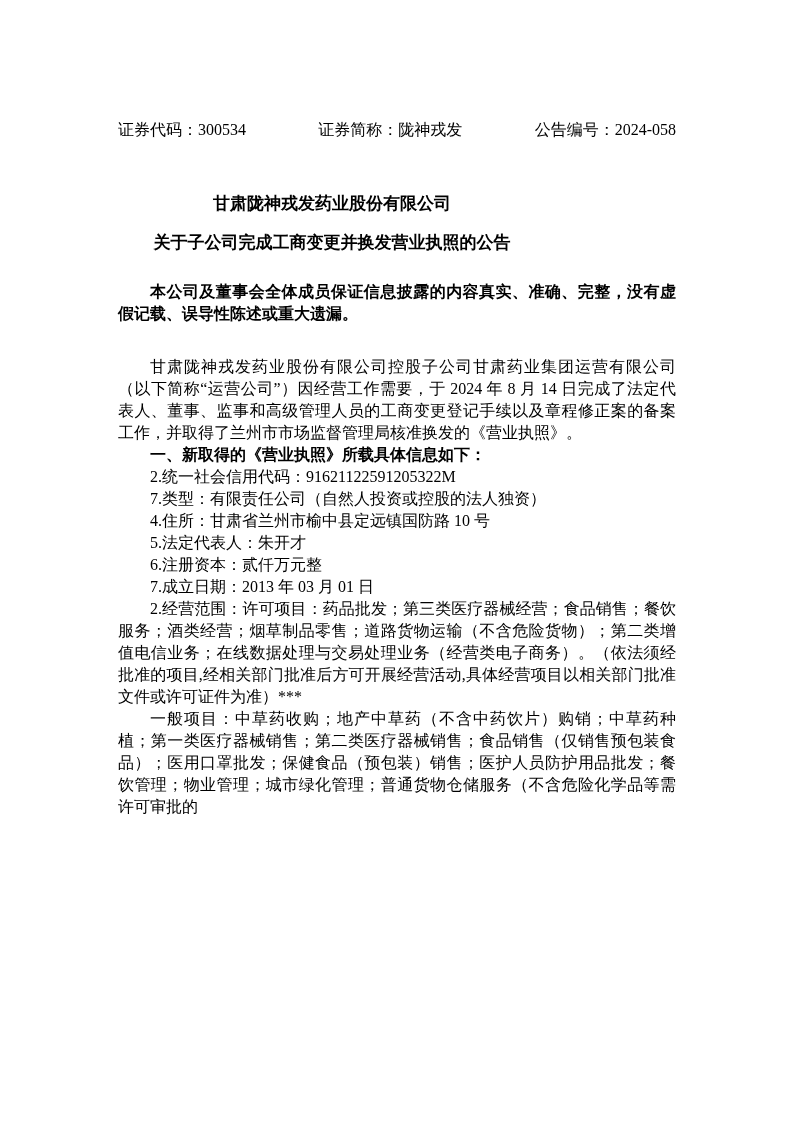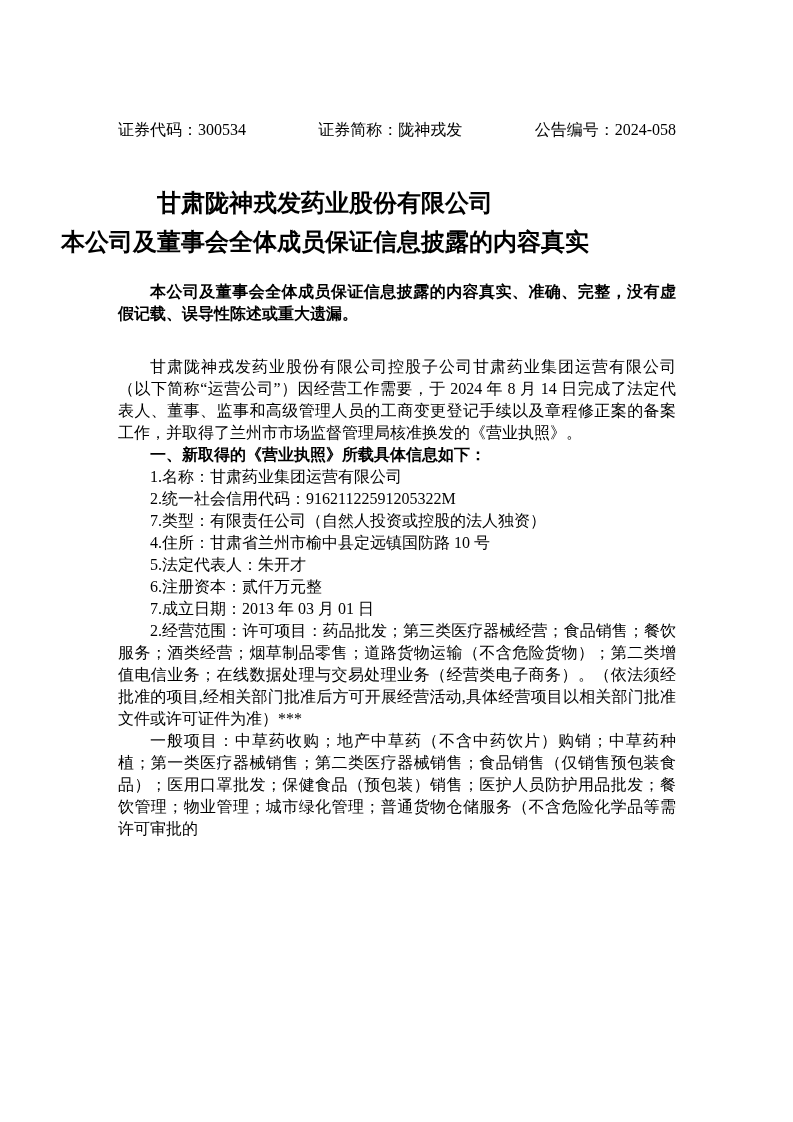--- a/index.html
+++ b/index.html
@@ -25,24 +25,24 @@
     width: 558px;
     display: flex;
     justify-content: space-between;
     font-size: 16px;
     line-height: 22px;
     white-space: nowrap;
   }
   .title-block {
     position: absolute;
     top: 162px;
-    left: 1px;
+    left: 8px;
     width: 648px;
     text-align: center;
-    font-size: 24px;
+    font-size: 17px;
     font-weight: bold;
     line-height: 39px;
   }
   .body-block {
     position: absolute;
     top: 259px;
     left: 118px;
     width: 558px;
     font-size: 16px;
     line-height: 22px;
@@ -67,28 +67,27 @@
 <div class="page">
 
   <div class="doc-header">
     <span>证券代码：300534</span>
     <span>证券简称：陇神戎发</span>
     <span>公告编号：2024-058</span>
   </div>
 
   <div class="title-block">
     <div>甘肃陇神戎发药业股份有限公司</div>
-    <div>本公司及董事会全体成员保证信息披露的内容真实</div>
+    <div>关于子公司完成工商变更并换发营业执照的公告</div>
   </div>
 
   <div class="body-block">
     <p class="disclaimer">本公司及董事会全体成员保证信息披露的内容真实、准确、完整，没有虚假记载、误导性陈述或重大遗漏。</p>
     <p>甘肃陇神戎发药业股份有限公司控股子公司甘肃药业集团运营有限公司（以下简称“运营公司”）因经营工作需要，于 2024 年 8 月 14 日完成了法定代表人、董事、监事和高级管理人员的工商变更登记手续以及章程修正案的备案工作，并取得了兰州市市场监督管理局核准换发的《营业执照》。</p>
     <p class="section-heading">一、新取得的《营业执照》所载具体信息如下：</p>
-    <p>1.名称：甘肃药业集团运营有限公司</p>
     <p>2.统一社会信用代码：91621122591205322M</p>
     <p>7.类型：有限责任公司（自然人投资或控股的法人独资）</p>
     <p>4.住所：甘肃省兰州市榆中县定远镇国防路 10 号</p>
     <p>5.法定代表人：朱开才</p>
     <p>6.注册资本：贰仟万元整</p>
     <p>7.成立日期：2013 年 03 月 01 日</p>
     <p>2.经营范围：许可项目：药品批发；第三类医疗器械经营；食品销售；餐饮服务；酒类经营；烟草制品零售；道路货物运输（不含危险货物）；第二类增值电信业务；在线数据处理与交易处理业务（经营类电子商务）。（依法须经批准的项目,经相关部门批准后方可开展经营活动,具体经营项目以相关部门批准文件或许可证件为准）***</p>
     <p>一般项目：中草药收购；地产中草药（不含中药饮片）购销；中草药种植；第一类医疗器械销售；第二类医疗器械销售；食品销售（仅销售预包装食品）；医用口罩批发；保健食品（预包装）销售；医护人员防护用品批发；餐饮管理；物业管理；城市绿化管理；普通货物仓储服务（不含危险化学品等需许可审批的</p>
   </div>
 

